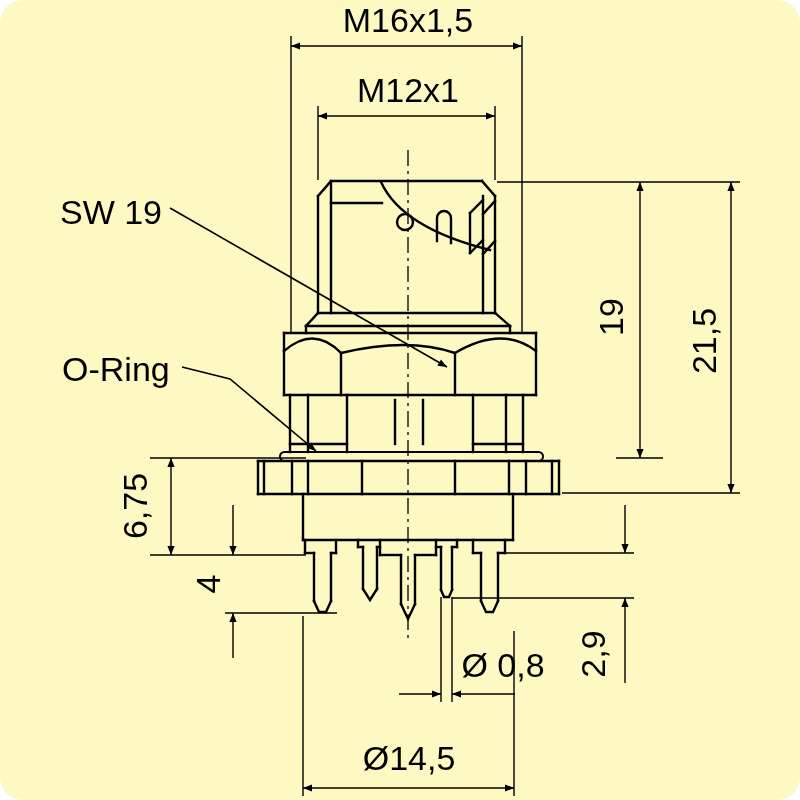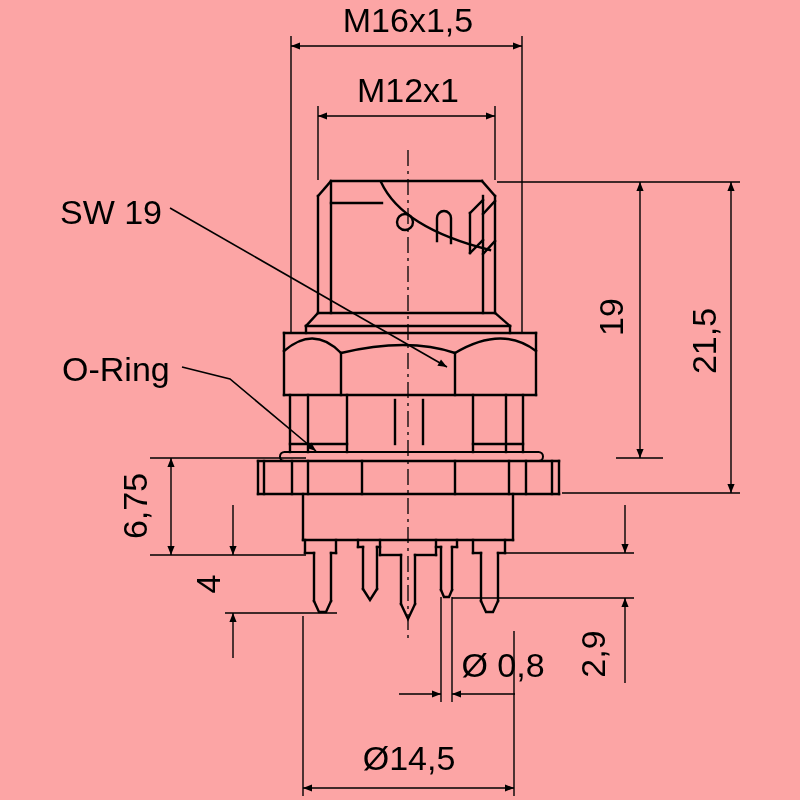--- a/index.html
+++ b/index.html
@@ -1,16 +1,16 @@
 <!DOCTYPE html>
 <html><head>
 <meta charset="utf-8">
 <style>
   html,body{margin:0;padding:0;background:#ffffff;}
-  .stage{width:800px;height:800px;position:relative;background:#fca5a5;overflow:hidden;}
+  .stage{width:800px;height:800px;position:relative;background:#fef9c3;overflow:hidden;border-radius:23px;}
   svg{display:block;}
   text{font-family:"Liberation Sans","DejaVu Sans",sans-serif;fill:#000000;}
   .obj{stroke:#000000;stroke-width:2.4;fill:none;stroke-linecap:square;stroke-linejoin:miter;}
   .thin{stroke:#000000;stroke-width:1.4;fill:none;stroke-linecap:butt;}
   .cl{stroke:#000000;stroke-width:1.3;fill:none;stroke-dasharray:16 5 3 5;}
   .dimtext{font-size:34px;}
 </style>
 </head>
 <body>
 

